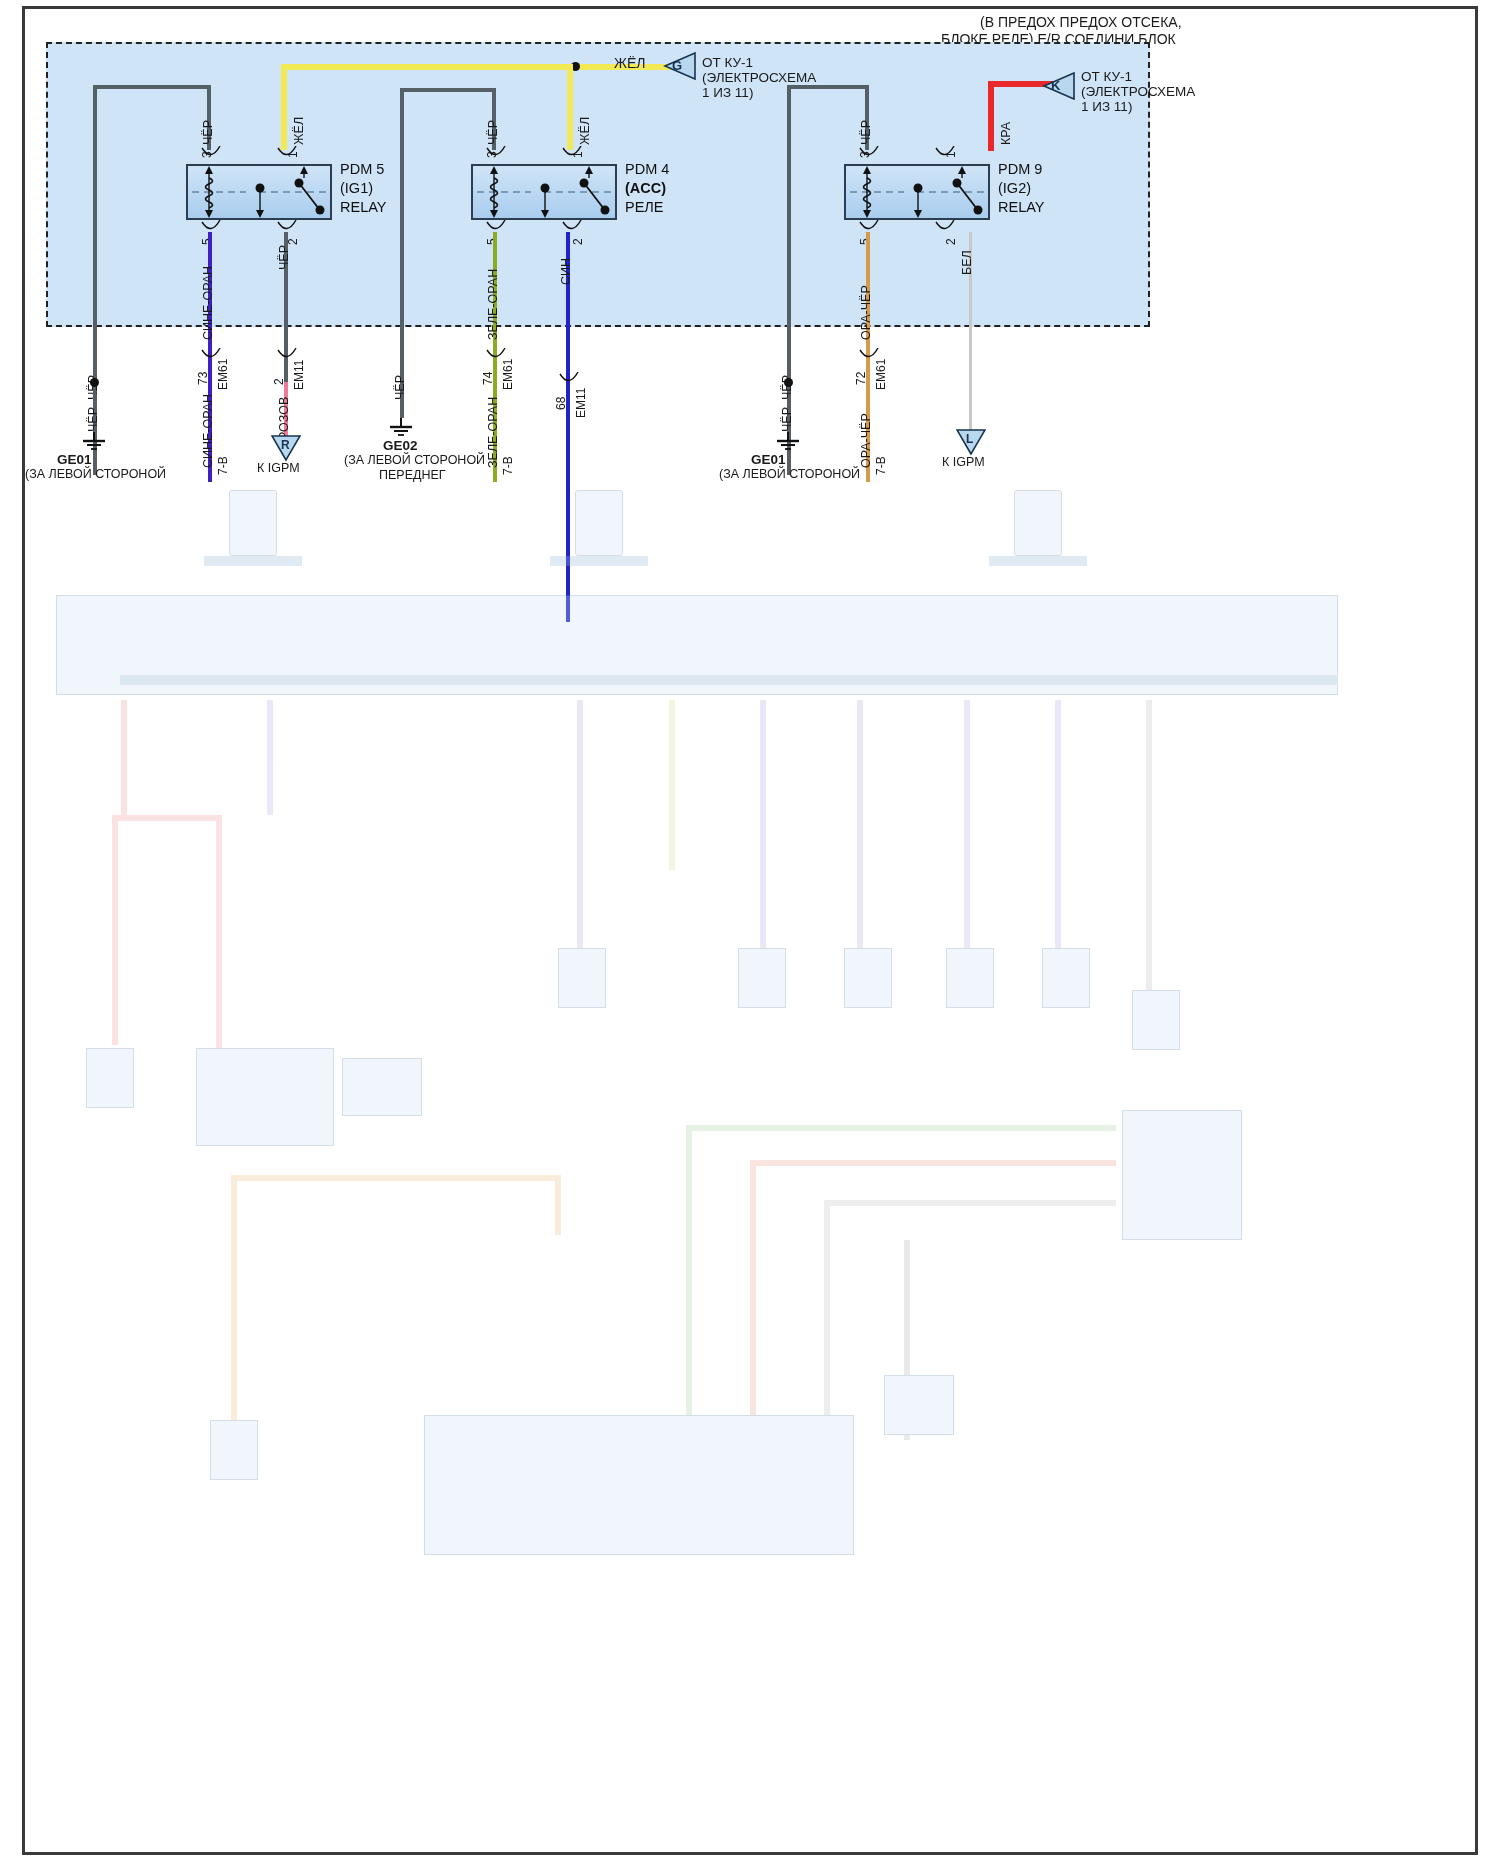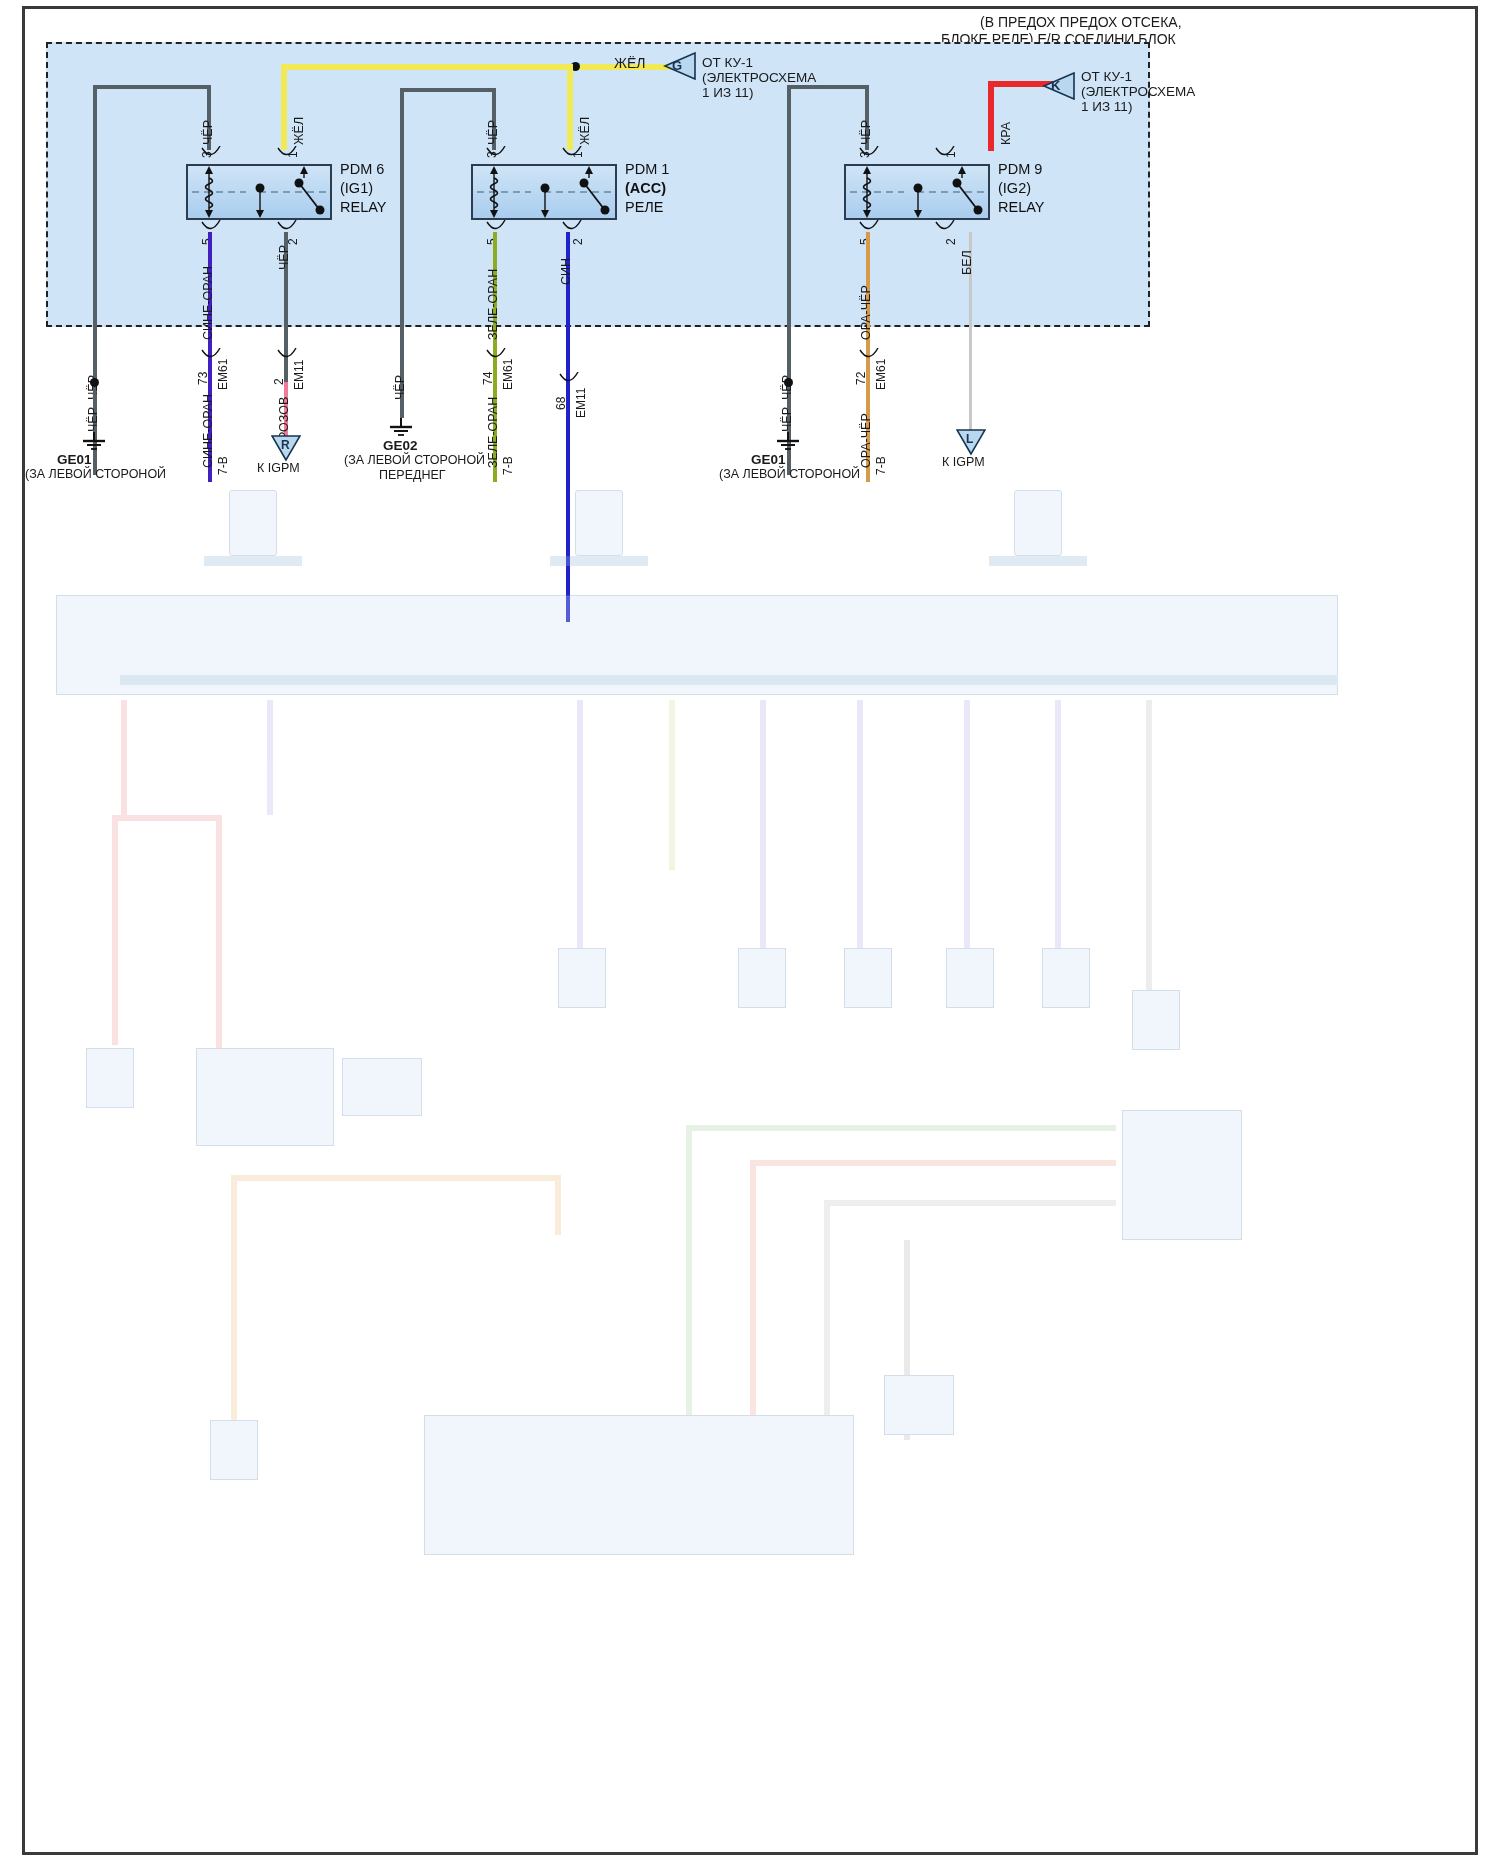--- a/index.html
+++ b/index.html
@@ -88,21 +88,21 @@
     <line x1="118" y1="6" x2="118" y2="14" stroke="#111" stroke-width="1.4"></line>
     <polygon points="118,2 114,10 122,10" fill="#111"></polygon>
     <circle cx="113" cy="19" r="4.5" fill="#111"></circle>
     <line x1="113" y1="19" x2="133" y2="45" stroke="#111" stroke-width="1.8"></line>
     <circle cx="134" cy="46" r="4.5" fill="#111"></circle>
 
     <circle cx="74" cy="24" r="4.5" fill="#111"></circle>
     <line x1="74" y1="24" x2="74" y2="46" stroke="#111" stroke-width="1.4"></line>
     <polygon points="74,54 70,46 78,46" fill="#111"></polygon>
   </svg>
-  <div class="relaylabel" style="left:340px;top:160px;">PDM 6</div>
+  <div class="relaylabel" style="left:340px;top:160px;">PDM 5</div>
   <div class="relaylabel" style="left:340px;top:179px;">(IG1)</div>
   <div class="relaylabel" style="left:340px;top:198px;">RELAY</div>
 
   <div class="vt sm" style="left:200px;top:158px;">3</div>
   <div class="vt sm" style="left:286px;top:158px;">1</div>
   <div class="vt sm" style="left:200px;top:245px;">5</div>
   <div class="vt sm" style="left:286px;top:245px;">2</div>
 
   <svg class="pinbr" style="left:200px;top:146px;" width="22" height="18">
       <path d="M2 2 q9 14 18 -2" fill="none" stroke="#111" stroke-width="1.4"></path>
@@ -170,21 +170,21 @@
     <path d="M23 14 q7 3 0 6 q-7 3 0 6 q7 3 0 6 q-7 3 0 6 q7 3 0 6" fill="none" stroke="#111" stroke-width="1.5"></path>
     <line x1="118" y1="6" x2="118" y2="14" stroke="#111" stroke-width="1.4"></line>
     <polygon points="118,2 114,10 122,10" fill="#111"></polygon>
     <circle cx="113" cy="19" r="4.5" fill="#111"></circle>
     <line x1="113" y1="19" x2="133" y2="45" stroke="#111" stroke-width="1.8"></line>
     <circle cx="134" cy="46" r="4.5" fill="#111"></circle>
     <circle cx="74" cy="24" r="4.5" fill="#111"></circle>
     <line x1="74" y1="24" x2="74" y2="46" stroke="#111" stroke-width="1.4"></line>
     <polygon points="74,54 70,46 78,46" fill="#111"></polygon>
   </svg>
-  <div class="relaylabel" style="left:625px;top:160px;">PDM 1</div>
+  <div class="relaylabel" style="left:625px;top:160px;">PDM 4</div>
   <div class="relaylabel" style="left:625px;top:179px;font-weight:bold;">(ACC)</div>
   <div class="relaylabel" style="left:625px;top:198px;">РЕЛЕ</div>
   <div class="vt sm" style="left:485px;top:158px;">3</div>
   <div class="vt sm" style="left:571px;top:158px;">1</div>
   <div class="vt sm" style="left:485px;top:245px;">5</div>
   <div class="vt sm" style="left:571px;top:245px;">2</div>
   <svg class="pinbr" style="left:485px;top:146px;" width="22" height="18">
       <path d="M2 2 q9 14 18 -2" fill="none" stroke="#111" stroke-width="1.4"></path>
     </svg>
   <svg class="pinbr" style="left:561px;top:146px;" width="22" height="18">

